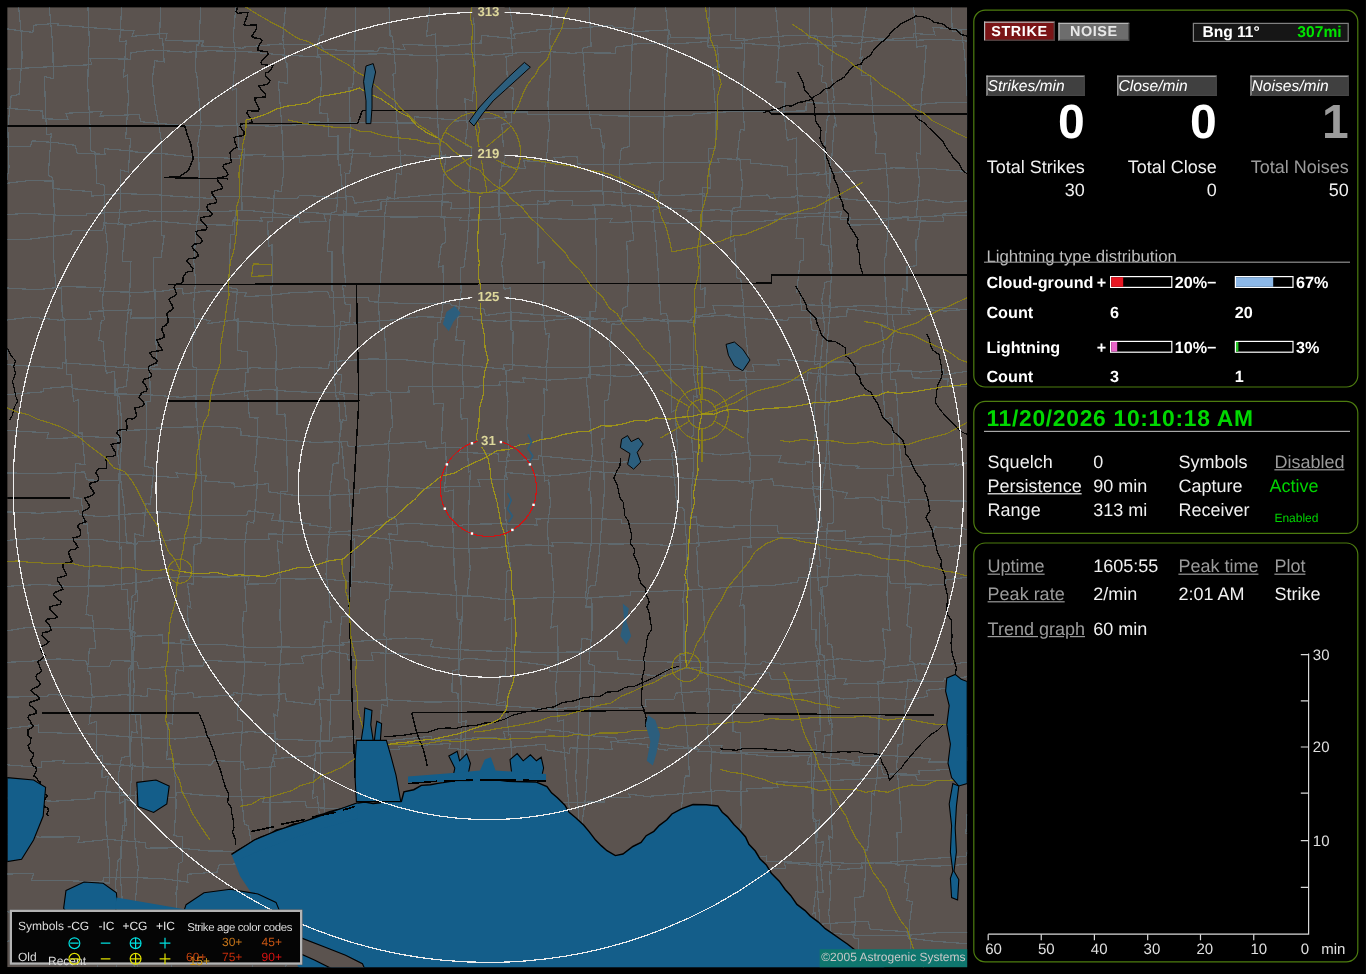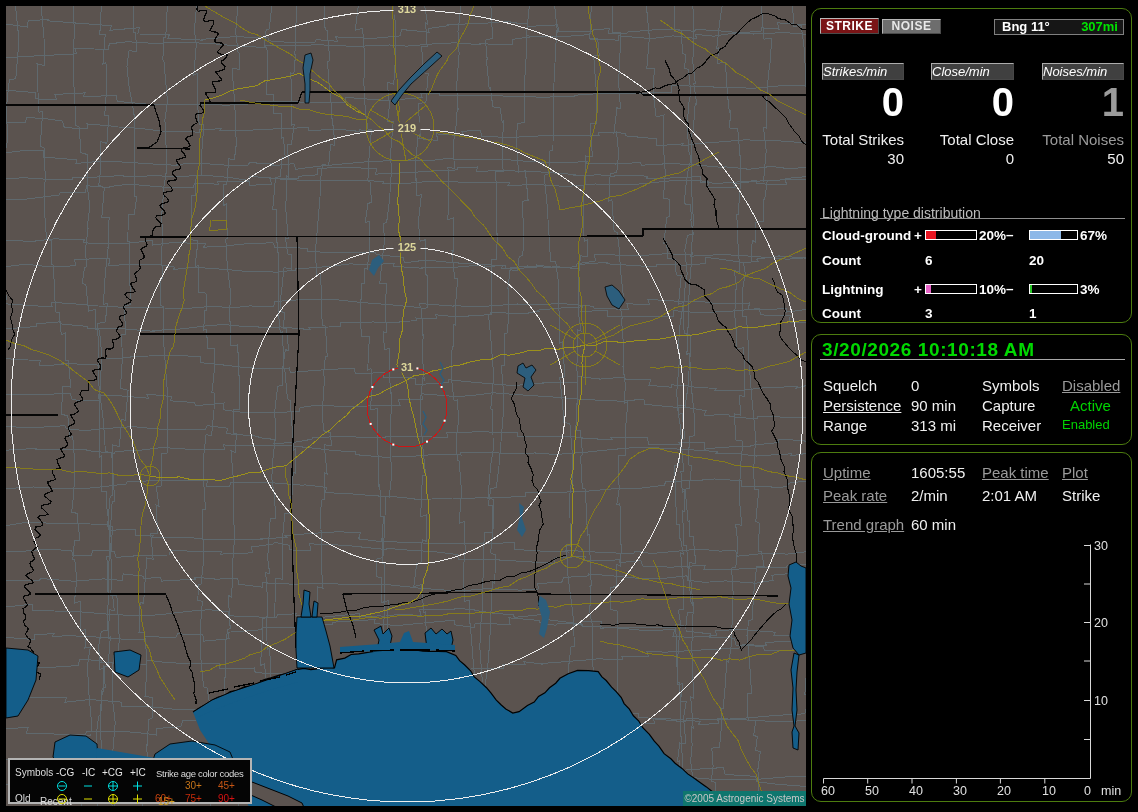--- a/index.html
+++ b/index.html
@@ -230,34 +230,34 @@
   <div class="bar" style="left:217px;top:275px;width:49px;">
         <i style="width:4%;background:#28c828;"></i>
       </div>
   <div class="ab pm" style="left:268px;top:273px;">3%</div>
   <div class="ab pm" style="left:10px;top:297px;">Count</div>
   <div class="ab pm" style="left:113px;top:297px;">3</div>
   <div class="ab pm" style="left:217px;top:297px;">1</div>
 </div>
 
 <div class="panel" id="p2">
-  <div class="ab" style="left:10px;top:4px;font-size:19px;font-weight:bold;color:#00d800;letter-spacing:0.6px;">3/20/2026 10:10:18 AM</div>
+  <div class="ab" style="left:10px;top:4px;font-size:19px;font-weight:bold;color:#00d800;letter-spacing:0.6px;">11/20/2026 10:10:18 AM</div>
   <div class="ab" style="left:8px;top:24px;width:305px;border-top:1px solid #a8a8a8;"></div>
   <div class="ab" style="left:11px;top:42px;font-size:15px;color:#f0f0f0;">Squelch</div>
   <div class="ab" style="left:99px;top:42px;font-size:15px;color:#f0f0f0;">0</div>
   <div class="ab" style="left:170px;top:42px;font-size:15px;color:#f0f0f0;">Symbols</div>
   <div class="ab gr" style="left:250px;top:42px;font-size:15px;">Disabled</div>
   <div class="ab" style="left:11px;top:62px;font-size:15px;color:#f0f0f0;text-decoration:underline;">Persistence</div>
   <div class="ab" style="left:99px;top:62px;font-size:15px;color:#f0f0f0;">90 min</div>
   <div class="ab" style="left:170px;top:62px;font-size:15px;color:#f0f0f0;">Capture</div>
-  <div class="ab grn" style="left:258px;top:62px;font-size:15px;">Active</div>
+  <div class="ab grn" style="left:246px;top:62px;font-size:15px;">Active</div>
   <div class="ab" style="left:11px;top:82px;font-size:15px;color:#f0f0f0;">Range</div>
   <div class="ab" style="left:99px;top:82px;font-size:15px;color:#f0f0f0;">313 mi</div>
   <div class="ab" style="left:170px;top:82px;font-size:15px;color:#f0f0f0;">Receiver</div>
-  <div class="ab grn" style="left:250px;top:82px;font-size:13px;">Enabled</div>
+  <div class="ab grn" style="left:250px;top:92px;font-size:10px;">Enabled</div>
 </div>
 
 <div class="panel" id="p3">
   <div class="ab gr" style="left:11px;top:11px;font-size:15px;">Uptime</div>
   <div class="ab" style="left:99px;top:11px;font-size:15px;color:#f0f0f0;">1605:55</div>
   <div class="ab gr" style="left:170px;top:11px;font-size:15px;">Peak time</div>
   <div class="ab gr" style="left:250px;top:11px;font-size:15px;">Plot</div>
   <div class="ab gr" style="left:11px;top:34px;font-size:15px;">Peak rate</div>
   <div class="ab" style="left:99px;top:34px;font-size:15px;color:#f0f0f0;">2/min</div>
   <div class="ab" style="left:170px;top:34px;font-size:15px;color:#f0f0f0;">2:01 AM</div>

